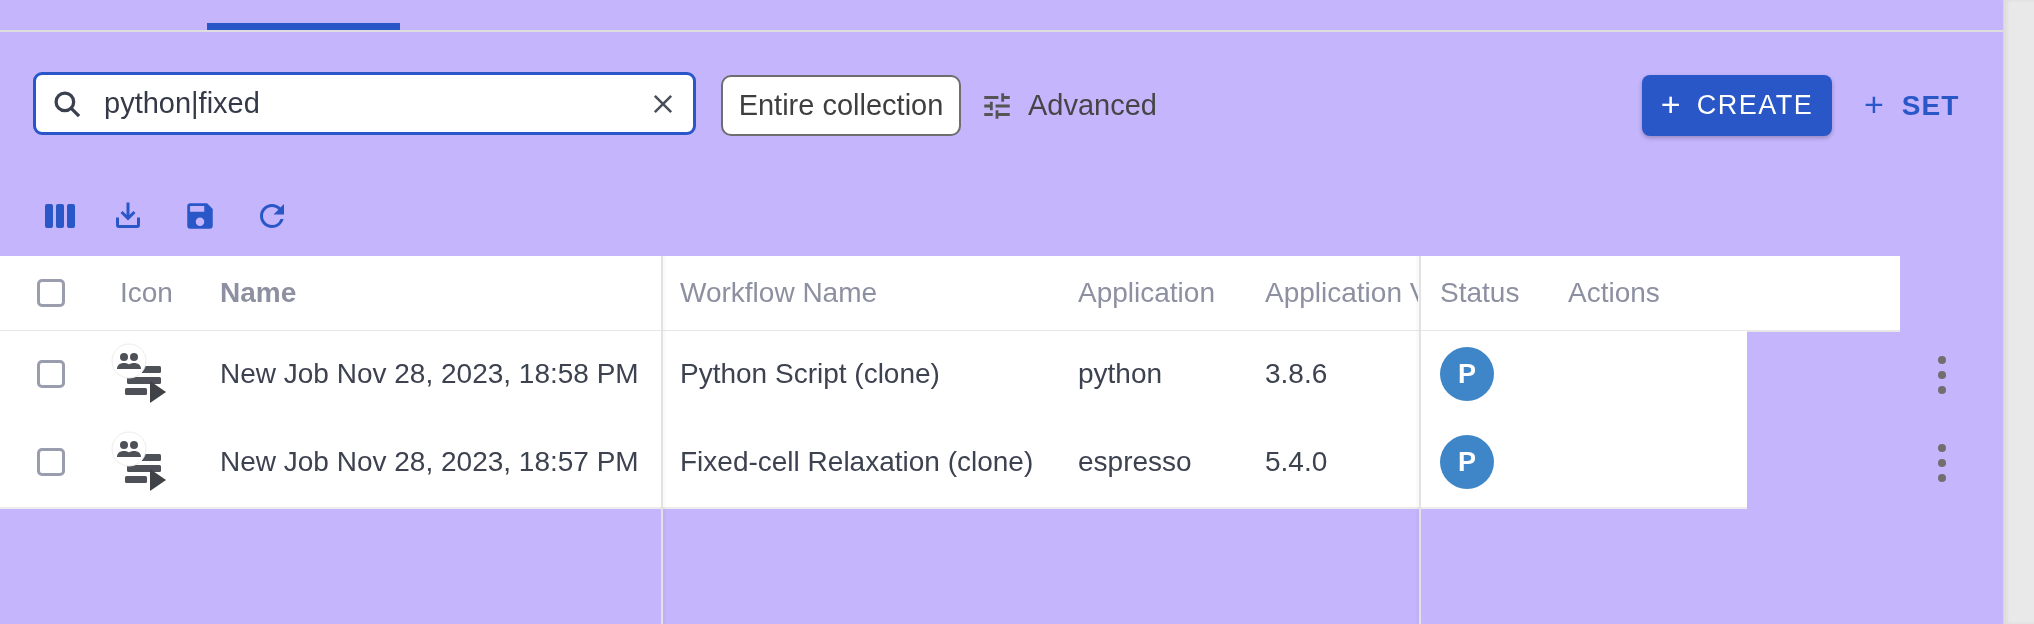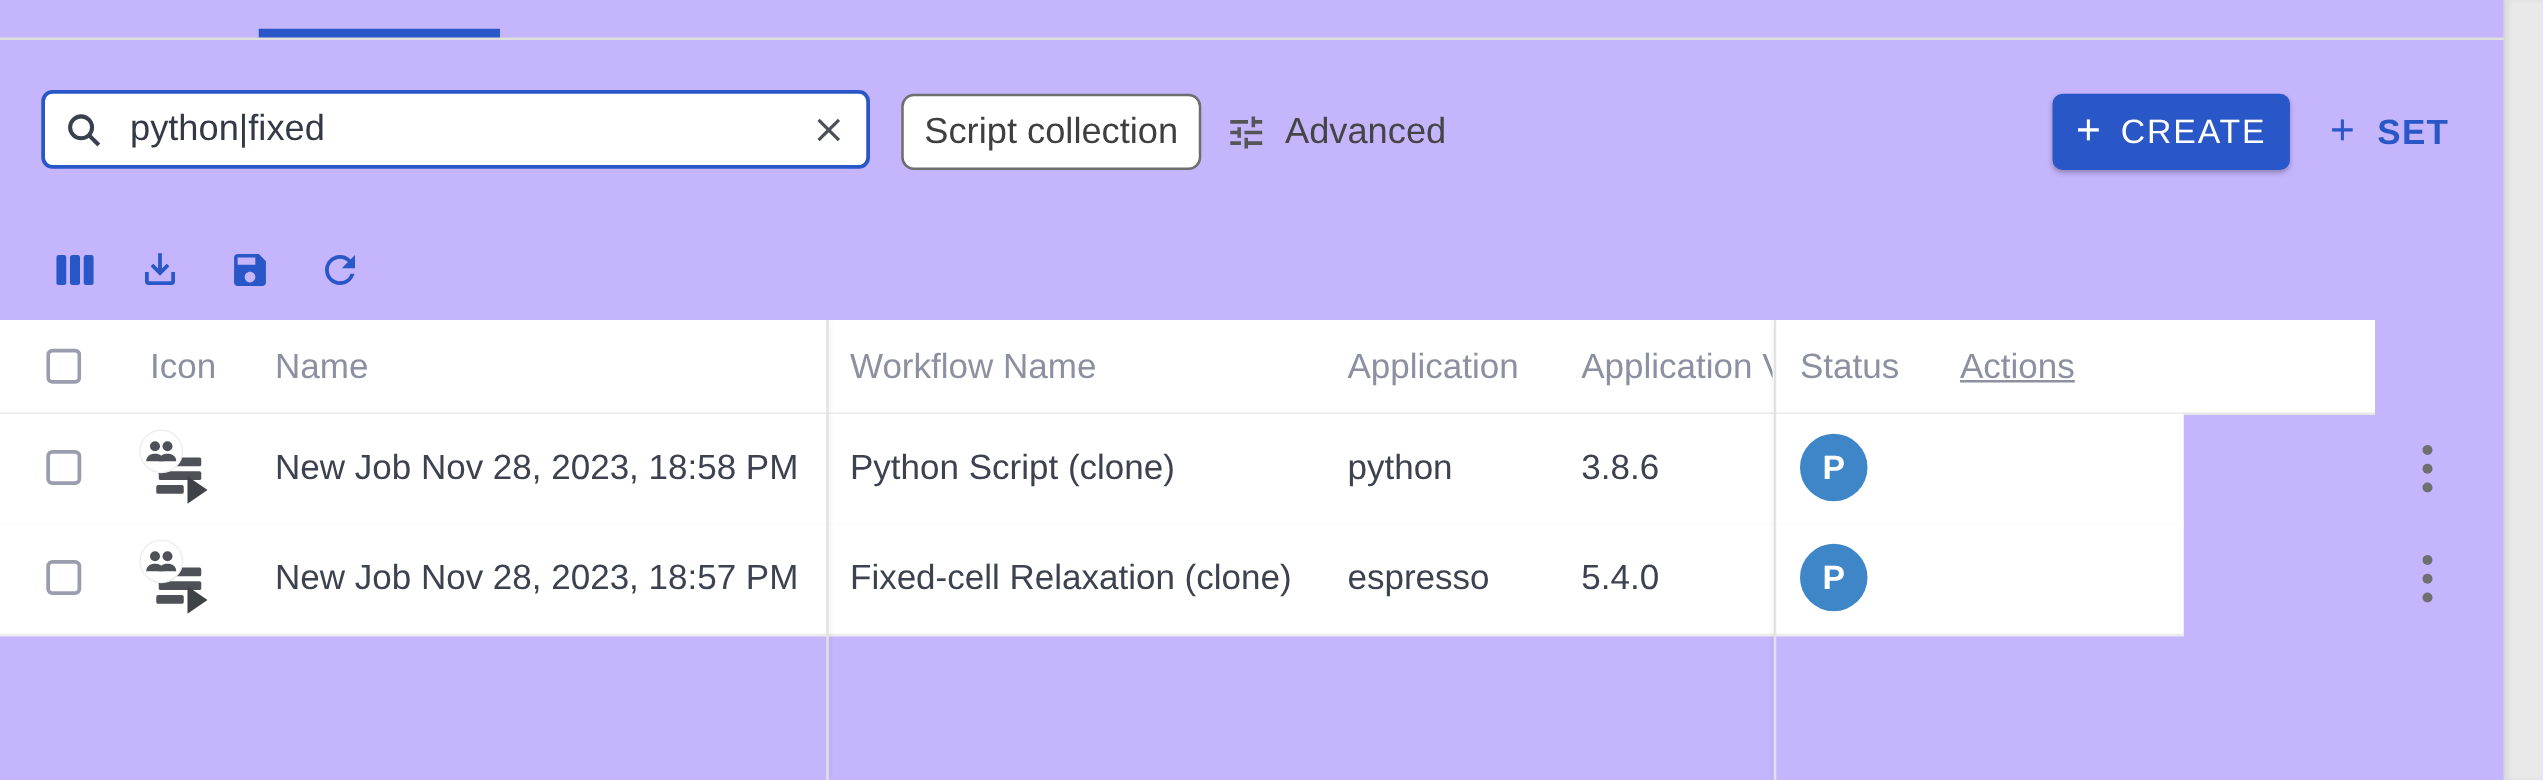--- a/index.html
+++ b/index.html
@@ -77,21 +77,21 @@
     </span>
     <input class="search-input" type="text" value="python|fixed" style="">
     <span class="clear-btn">
       <svg width="28" height="28" viewBox="0 0 24 24" fill="none" stroke="#4a4f5a" stroke-width="2.2">
         <line x1="5" y1="5" x2="19" y2="19"></line>
           <line x1="19" y1="5" x2="5" y2="19"></line>
       </svg>
     </span>
   </div>
 
-  <button class="abs collection-btn">Script collection</button>
+  <button class="abs collection-btn">Entire collection</button>
   <div class="abs advanced">
     <span style="display:flex;">
       <svg width="34" height="34" viewBox="0 0 24 24" fill="#555">
         <path d="M3 17v2h6v-2H3zM3 5v2h10V5H3zm10 16v-2h8v-2h-8v-2h-2v6h2zM7 9v2H3v2h4v2h2V9H7zm14 4v-2H11v2h10zm-6-4h2V7h4V5h-4V3h-2v6z"></path>
       </svg>
     </span>
     <span class="lbl">Advanced</span>
   </div>
 
   <button class="abs create-btn">
@@ -125,26 +125,26 @@
     <svg width="36" height="36" viewBox="0 0 24 24" fill="#2a57c8">
       <path d="M17.65 6.35A7.958 7.958 0 0 0 12 4c-4.42 0-7.99 3.58-8 8s3.57 8 8 8c3.73 0 6.84-2.55 7.73-6h-2.08A5.99 5.99 0 0 1 12 18c-3.31 0-6-2.69-6-6s2.69-6 6-6c1.66 0 3.14.69 4.22 1.78L13 11h7V4l-2.35 2.35z"></path>
     </svg>
   </div>
 
   <div class="abs thead">
     <div class="th" style="left:37px;">
         <span class="checkbox"></span>
       </div>
     <div class="th" style="left:120px;">Icon</div>
-    <div class="th" style="left:220px;">Name</div>
+    <div class="th" style="left:220px;font-weight:bold;">Name</div>
     <div class="th" style="left:680px;">Workflow Name</div>
     <div class="th" style="left:1078px;">Application</div>
     <div class="th" style="left:1265px;width:153px;">Application Version</div>
     <div class="th" style="left:1440px;">Status</div>
-    <div class="th" style="left:1568px;text-decoration:underline;">Actions</div>
+    <div class="th" style="left:1568px;">Actions</div>
   </div>
 
   <div class="row" style="top:331px;">
     <div class="cell" style="left:37px;">
         <span class="checkbox"></span>
       </div>
     <div class="cell" style="left:110px;">
       <svg width="62" height="62" viewBox="0 0 62 62">
         <rect x="27" y="23" width="24" height="7" rx="1.5" fill="#4e5157"></rect>
         <rect x="17" y="34" width="34" height="7" rx="1.5" fill="#4e5157"></rect>

